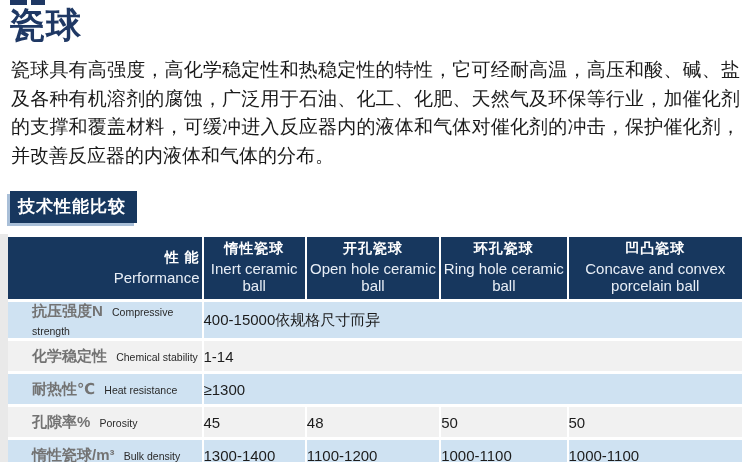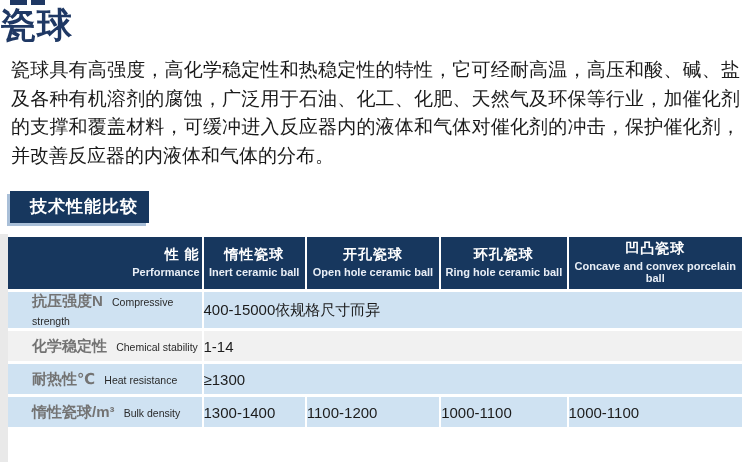--- a/index.html
+++ b/index.html
@@ -20,36 +20,36 @@
     overflow:hidden;
   }
   
   .top-frag{position:absolute;top:0;height:5px;background:var(--title_navy);}
   .top-frag.f1{left:10px;width:17px;}
   .top-frag.f2{left:31px;width:14px;}
   
   .left-edge-strip{position:absolute;left:0;top:234px;width:8px;height:228px;background:#e9e9e9;}
 
   .page-title{
-    margin:3px 0 0 1px;
+    margin:3px 0 0 10px;
     font-size:35px;line-height:44px;
     font-weight:bold;color:var(--title_navy);
     letter-spacing:1px;
   }
   .intro{
     margin:9px 10px 0 11px;
     font-size:19px;line-height:28.5px;
     color:var(--text_dark);
     text-align:justify;
     font-weight:500;
   }
   .section-badge{
     display:inline-block;
     margin:21px 0 0 10px;
-    padding:4px 11px 5px 20px;
+    padding:4px 11px 5px 8px;
     background:var(--accent_navy);
     color:#ffffff;
     font-size:17px;font-weight:bold;
     letter-spacing:1px;
     box-shadow:-3px 3px 0 0 var(--shadow_blue);
     text-align:right;
   }
 
   table.perf{
     margin:11px 0 0 6px;
@@ -60,21 +60,21 @@
   }
   table.perf th{
     background:var(--accent_navy);
     color:#ffffff;
     vertical-align:middle;
     height:44px;
     padding:3px 2px 5px 2px;
     text-align:center;
   }
   table.perf th .zh{display:block;font-size:14px;font-weight:bold;letter-spacing:1px;}
-  table.perf th .en{display:block;font-size:11px;font-weight:bold;color:#e8eef6;margin-top:2px;}
+  table.perf th .en{display:block;font-size:15px;font-weight:normal;color:#e8eef6;margin-top:2px;}
   table.perf th.label-col{text-align:right;padding-left:24px;}
   table.perf td{
     height:30px;
     vertical-align:middle;
     font-size:15px;
     color:#1c1c1c;
   }
   table.perf td.label{text-align:left;padding-left:24px;}
   table.perf td.label .zh{font-size:15px;font-weight:bold;color:#737373;}
   table.perf td.label .en{font-size:10.5px;color:#2a2a2a;margin-left:5px;font-weight:normal;}
@@ -144,20 +144,30 @@
       </td>
       <td class="val" colspan="4">1-14</td>
     </tr>
     <tr class="row-blue">
       <td class="label">
         <span class="zh">耐热性℃</span>
         <span class="en">Heat resistance</span>
       </td>
       <td class="val" colspan="4">≥1300</td>
     </tr>
+    <tr class="row-gray">
+      <td class="label">
+        <span class="zh">孔隙率%</span>
+        <span class="en">Porosity</span>
+      </td>
+      <td class="val">45</td>
+      <td class="val">48</td>
+      <td class="val">50</td>
+      <td class="val">50</td>
+    </tr>
     <tr class="row-blue">
       <td class="label">
         <span class="zh">惰性瓷球/m³</span>
         <span class="en">Bulk density</span>
       </td>
       <td class="val">1300-1400</td>
       <td class="val">1100-1200</td>
       <td class="val">1000-1100</td>
       <td class="val">1000-1100</td>
     </tr>

